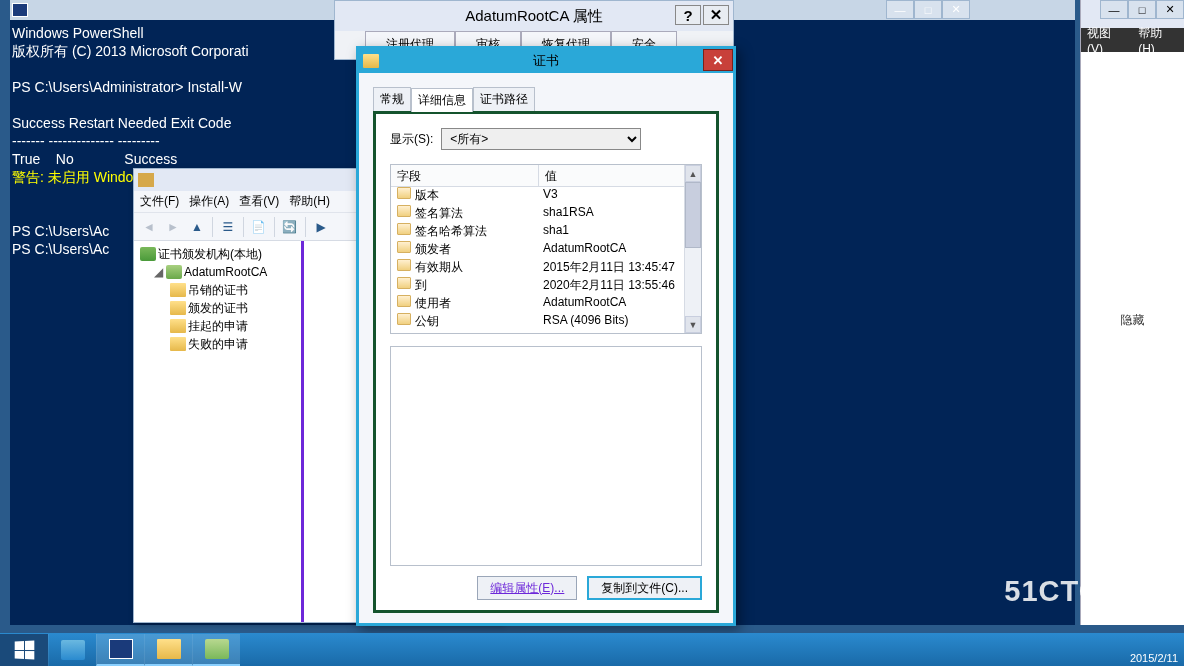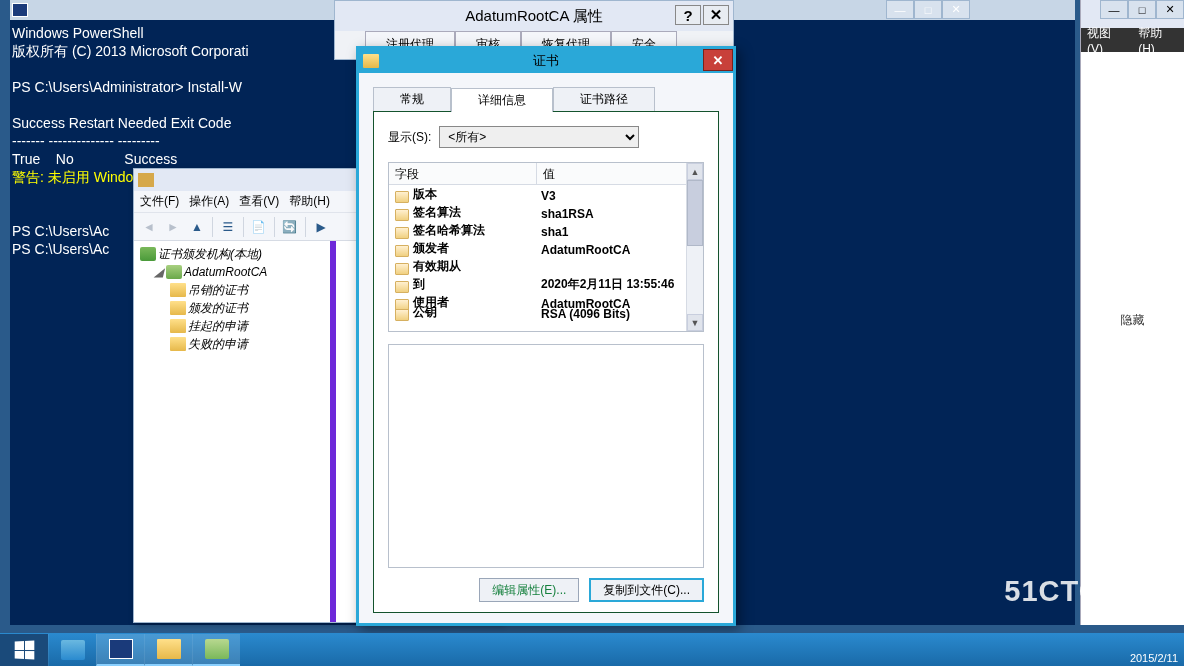--- a/index.html
+++ b/index.html
@@ -24,21 +24,21 @@
 
 .mmc-window { position: absolute; left: 133px; top: 168px; width: 370px; height: 455px; background: #fff; border: 1px solid #9fb6cf; box-shadow: 2px 2px 6px rgba(0,0,0,0.3); }
 .mmc-titlebar { height: 22px; background: #e2e8f4; display: flex; align-items: center; padding-left: 4px; }
 .mmc-titlebar .mmc-icon { width: 16px; height: 14px; background: #d6a84a; display: inline-block; margin-right: 4px; }
 .mmc-menubar { height: 22px; background: #f4f6fa; display: flex; align-items: center; padding: 0 6px; gap: 10px; border-bottom: 1px solid #e0e4ec; }
 .mmc-toolbar { height: 28px; background: #f4f6fa; display: flex; align-items: center; padding: 0 4px; gap: 2px; border-bottom: 1px solid #d6dbe4; }
 .mmc-toolbar .tbtn { width: 22px; height: 22px; border: 1px solid transparent; display: flex; align-items: center; justify-content: center; color: #2a5a8a; }
 .mmc-toolbar .tbtn.disabled { color: #b8c0cc; }
 .mmc-toolbar .sep { width: 1px; height: 20px; background: #d0d6e0; margin: 0 2px; }
 .mmc-body { display: flex; height: calc(100% - 72px); }
-.mmc-tree { width: 202px; border-right: 6px solid #6d28d9; padding: 4px 2px; overflow: hidden; font-style: italic; }
+.mmc-tree { width: 170px; border-right: 3px solid #6d28d9; padding: 4px 2px; overflow: hidden; }
 .tree-row { display: flex; align-items: center; height: 18px; padding-left: 4px; white-space: nowrap; }
 .tree-row .exp { width: 12px; display: inline-block; color: #666; }
 .tree-row .ticon { width: 16px; height: 14px; display: inline-block; margin-right: 2px; }
 .tree-row .ticon.cert { background: linear-gradient(#7ab85a,#4a9a3a); border-radius: 2px; }
 .tree-row .ticon.srv { background: linear-gradient(#a8d080,#6aa84a); border-radius: 2px; }
 .tree-row .ticon.folder { background: linear-gradient(#ffe08a,#e6b84a); border-radius: 1px; }
 .tree-indent1 { padding-left: 18px; }
 .tree-indent2 { padding-left: 34px; }
 .mmc-list { flex: 1; background: #fff; }
 
@@ -50,42 +50,42 @@
 .props-tabs { height: 26px; display: flex; padding-left: 30px; gap: 0; }
 .props-tabs .ptab { padding: 4px 20px; border: 1px solid #aab; border-bottom: none; background: #f4f6fa; font-size: 12px; }
 
 
 .cert-window { position: absolute; left: 356px; top: 46px; width: 380px; height: 580px; background: #fff; border: 3px solid #2aa8d8; box-shadow: 4px 4px 12px rgba(0,0,0,0.4); }
 .cert-titlebar { height: 24px; background: #2aa8d8; display: flex; align-items: center; justify-content: center; position: relative; color: #000; font-size: 13px; }
 .cert-titlebar .cicon { position: absolute; left: 4px; width: 16px; height: 14px; background: linear-gradient(#ffe08a,#e6b84a); border-radius: 1px; }
 .cert-titlebar .cclose { position: absolute; right: 0; top: 0; width: 30px; height: 22px; background: #c8403a; color: #fff; display: flex; align-items: center; justify-content: center; font-weight: bold; border: 1px solid #7a201a; }
 .cert-body { padding: 14px 14px 10px 14px; height: calc(100% - 24px); background: #f4f6fa; display: flex; flex-direction: column; }
 .cert-tabs { display: flex; height: 24px; }
-.cert-tabs .ctab { padding: 3px 26px; border: 1px solid #b8c0cc; background: #eef1f6; font-size: 12px; cursor: default; border-bottom: none; }
+.cert-tabs .ctab { padding: 3px 6px; border: 1px solid #b8c0cc; background: #eef1f6; font-size: 12px; cursor: default; border-bottom: none; }
 .cert-tabs .ctab.active { background: #fff; position: relative; top: 1px; }
-.cert-panel { flex: 1; background: #fff; border: 1px solid #14532d; padding: 14px 14px 10px 14px; display: flex; flex-direction: column; }
+.cert-panel { flex: 1; background: #fff; border: 3px solid #14532d; padding: 14px 14px 10px 14px; display: flex; flex-direction: column; }
 .show-row { display: flex; align-items: center; gap: 8px; margin-bottom: 14px; }
 .show-row select { width: 200px; height: 22px; border: 1px solid #888; font-size: 12px; padding-left: 4px; }
 .cert-list { border: 1px solid #b8c0cc; height: 170px; overflow: hidden; position: relative; }
 .cert-list-head { display: flex; height: 22px; background: #fafbfc; border-bottom: 1px solid #d6dbe4; }
 .cert-list-head .col { padding: 3px 6px; border-right: 1px solid #d6dbe4; }
 .cert-list-head .col1 { width: 148px; }
 .cert-list-head .col2 { flex: 1; }
-.cert-list-row { display: flex; height: 18px; align-items: flex-end; font-weight: bold; }
+.cert-list-row { display: flex; height: 18px; align-items: flex-start; }
 .cert-list-row .ricon { width: 14px; height: 12px; margin: 0 4px 0 6px; background: linear-gradient(#fff0d0,#f0d080); border: 1px solid #d6b060; border-radius: 1px; }
 .cert-list-row .rc1 { width: 128px; }
 .cert-list-row .rc2 { flex: 1; }
 .cert-list .scroll { position: absolute; right: 0; top: 0; width: 17px; height: 100%; background: #eef1f6; border-left: 1px solid #d6dbe4; }
 .cert-list .scroll .arr { height: 17px; background: #e0e4ec; border: 1px solid #c8cede; display: flex; align-items: center; justify-content: center; font-size: 9px; color: #555; }
 .cert-list .scroll .thumb { position: absolute; top: 17px; left: 0; right: 0; height: 66px; background: #c8cede; border: 1px solid #b0b8c8; }
 .cert-list .scroll .arr.bot { position: absolute; bottom: 0; left: 0; right: 0; }
 .cert-value { margin-top: 12px; flex: 1; border: 1px solid #b8c0cc; background: #fff; }
 .cert-btns { display: flex; justify-content: flex-end; gap: 10px; margin-top: 10px; }
 .cert-btns button { height: 24px; padding: 0 12px; border: 1px solid #9aa6b8; background: #eef1f6; font-size: 12px; }
-.cert-btns button:disabled { color: #15803d; }
+.cert-btns button:disabled { color: #6d28d9; text-decoration: underline; }
 .cert-btns button.def { border: 2px solid #2aa8d8; }
 .cert-ok { display: flex; justify-content: flex-end; margin-top: 10px; }
 .cert-ok button { width: 72px; height: 24px; border: 1px solid #9aa6b8; background: #eef1f6; font-size: 12px; }
 
 
 .taskbar { position: absolute; left: 0; bottom: 0; width: 100%; height: 33px; background: linear-gradient(#2a8acf,#1a6aa8); display: flex; align-items: center; }
 .taskbar .start { width: 48px; height: 32px; background: #1a4a7a; display: flex; align-items: center; justify-content: center; }
 .taskbar .start .winlogo { width: 20px; height: 18px; display: grid; grid-template-columns: 1fr 1fr; grid-template-rows: 1fr 1fr; gap: 1px; transform: perspective(40px) rotateY(-12deg); }
 .taskbar .start .winlogo span { background: #fff; }
 .taskbar .tbtn { width: 48px; height: 32px; display: flex; align-items: center; justify-content: center; border-left: 1px solid rgba(255,255,255,0.08); }
@@ -248,20 +248,21 @@
               <span class="rc2">sha1</span>
             </div>
             <div class="cert-list-row">
               <span class="ricon"></span>
               <span class="rc1">颁发者</span>
               <span class="rc2">AdatumRootCA</span>
             </div>
             <div class="cert-list-row">
               <span class="ricon"></span>
               <span class="rc1">有效期从</span>
+              <span class="rc2">2015年2月11日 13:45:47</span>
             </div>
             <div class="cert-list-row">
               <span class="ricon"></span>
               <span class="rc1">到</span>
               <span class="rc2">2020年2月11日 13:55:46</span>
             </div>
             <div class="cert-list-row">
               <span class="ricon"></span>
               <span class="rc1">使用者</span>
               <span class="rc2">AdatumRootCA</span>

